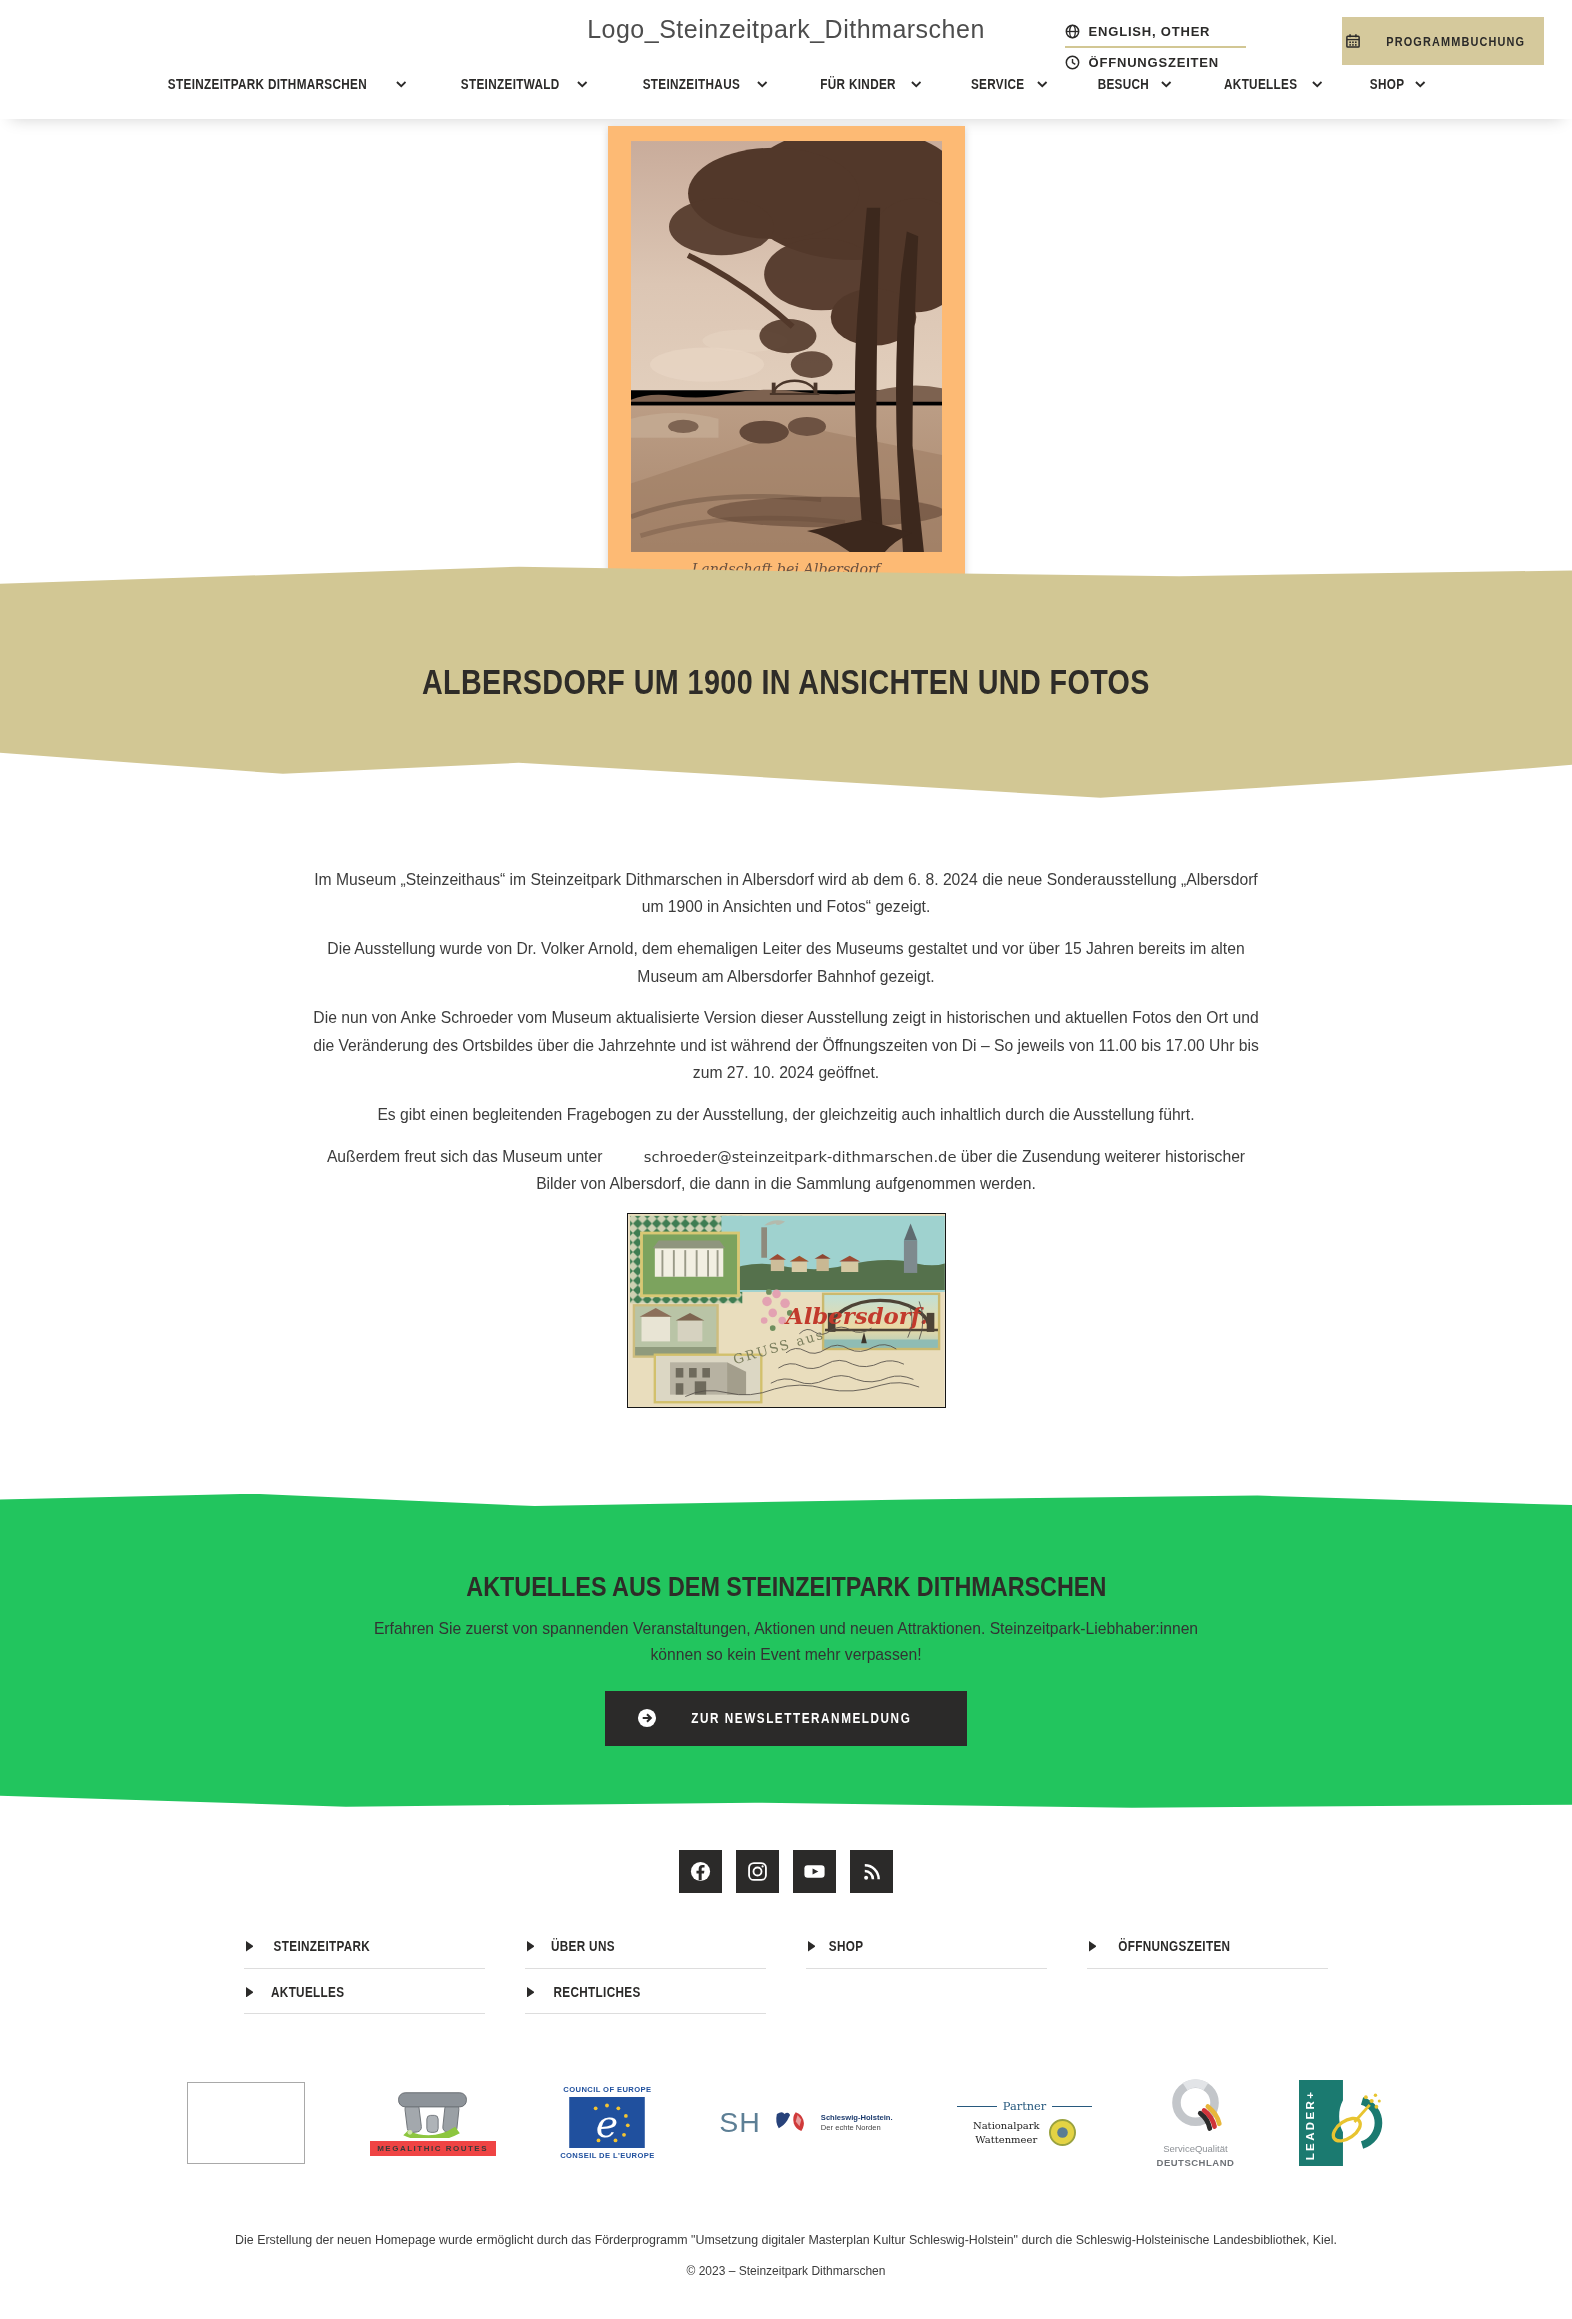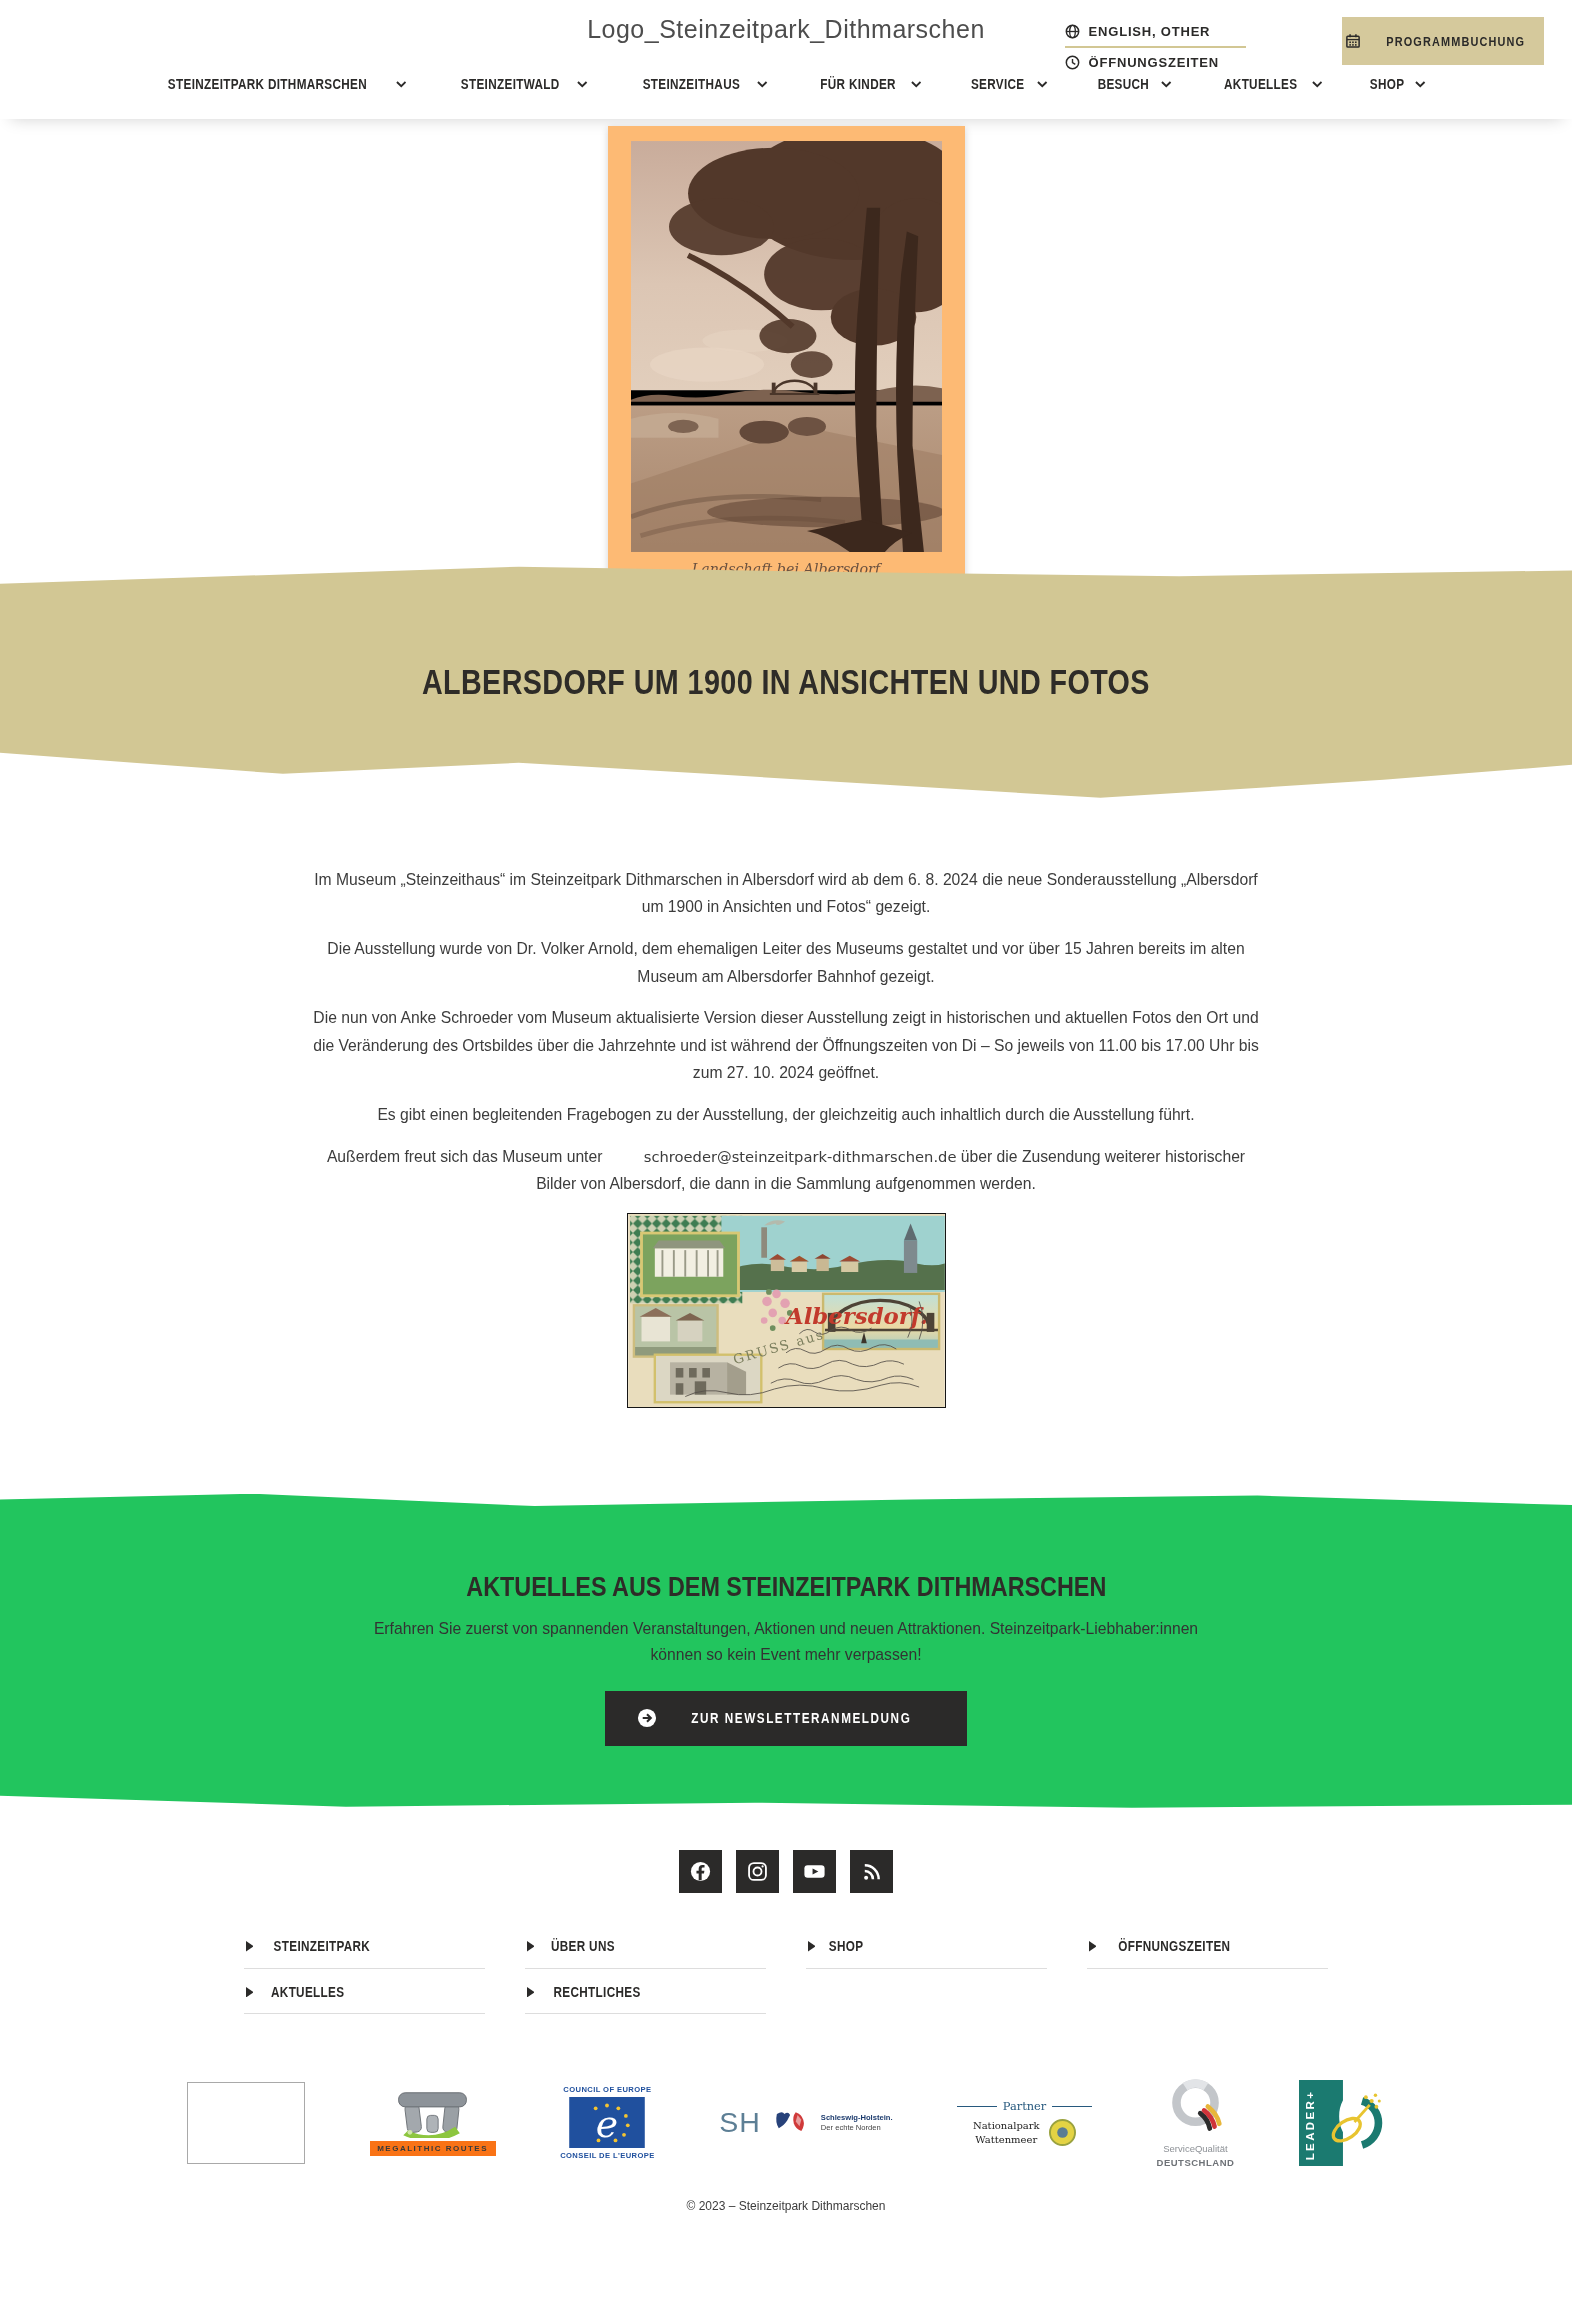--- a/index.html
+++ b/index.html
@@ -74,21 +74,21 @@
   .footer-menu { width:1084px; margin:40px auto 0; display:grid;
                  grid-template-columns:1fr 1fr 1fr 1fr; column-gap:40px; row-gap:9.5px; }
   .fm-item { display:flex; align-items:center; gap:9.5px; padding:5.7px 1.9px 13.3px;
              border-bottom:1px solid #ddd; font-size:14.3px; font-weight:700; color:#2b2a29;
              letter-spacing:0.4px; cursor:pointer; text-decoration:none; }
   .partners { width:1198px; margin:49px auto 0; display:flex; align-items:center;
               justify-content:space-between; height:119px; }
   .partner { display:flex; flex-direction:column; align-items:center; justify-content:center;
              gap:2.9px; cursor:pointer; }
   .ph-box { width:118px; height:82px; background:#fff; border:1px solid #a9a9a9; }
-  .mega-caption { background:#f97316; font-size:8px; font-weight:700; letter-spacing:1.5px;
+  .mega-caption { background:#ef4444; font-size:8px; font-weight:700; letter-spacing:1.5px;
                   color:#3a3a3a; padding:2.9px 7.6px; }
   .coe-line { font-size:7.6px; font-weight:700; color:#20509e; letter-spacing:0.4px; }
   .sh-row { display:flex; align-items:center; gap:14px; }
   .sh-txt { font-size:28.5px; font-weight:400; color:#5d7f95; letter-spacing:1px;
             font-family:"Liberation Sans", sans-serif; }
   .sh-sub { font-size:7.6px; color:#444; line-height:1.3; text-align:left; }
   .sh-sub .l1 { color:#1d3c6e; font-weight:700; }
   .np-partner { display:flex; align-items:center; gap:5.7px; color:#27597e;
                 font-family:"DejaVu Serif", serif; font-size:11.4px; }
   .np-partner .rule { width:40px; height:1px; background:#27597e; }
@@ -573,15 +573,16 @@
             <circle cx="81" cy="28" r="2"></circle>
             <circle cx="70" cy="18" r="2"></circle>
             <circle cx="80" cy="16" r="1.8"></circle>
             <circle cx="84" cy="22" r="1.6"></circle>
           </g>
         <text x="8" y="84" font-family="Liberation Sans, sans-serif" font-weight="700" font-size="12" fill="#fff" letter-spacing="2.5" transform="rotate(-90 12 80)">LEADER+</text>
       </svg>
     </div>
   </div>
 
+  <div class="foot-note">Die Erstellung der neuen Homepage wurde ermöglicht durch das Förderprogramm "Umsetzung digitaler Masterplan Kultur Schleswig-Holstein" durch die Schleswig-Holsteinische Landesbibliothek, Kiel.</div>
   <div class="copyright">© 2023 – Steinzeitpark Dithmarschen</div>
 </footer>
 
 
 </body></html>

